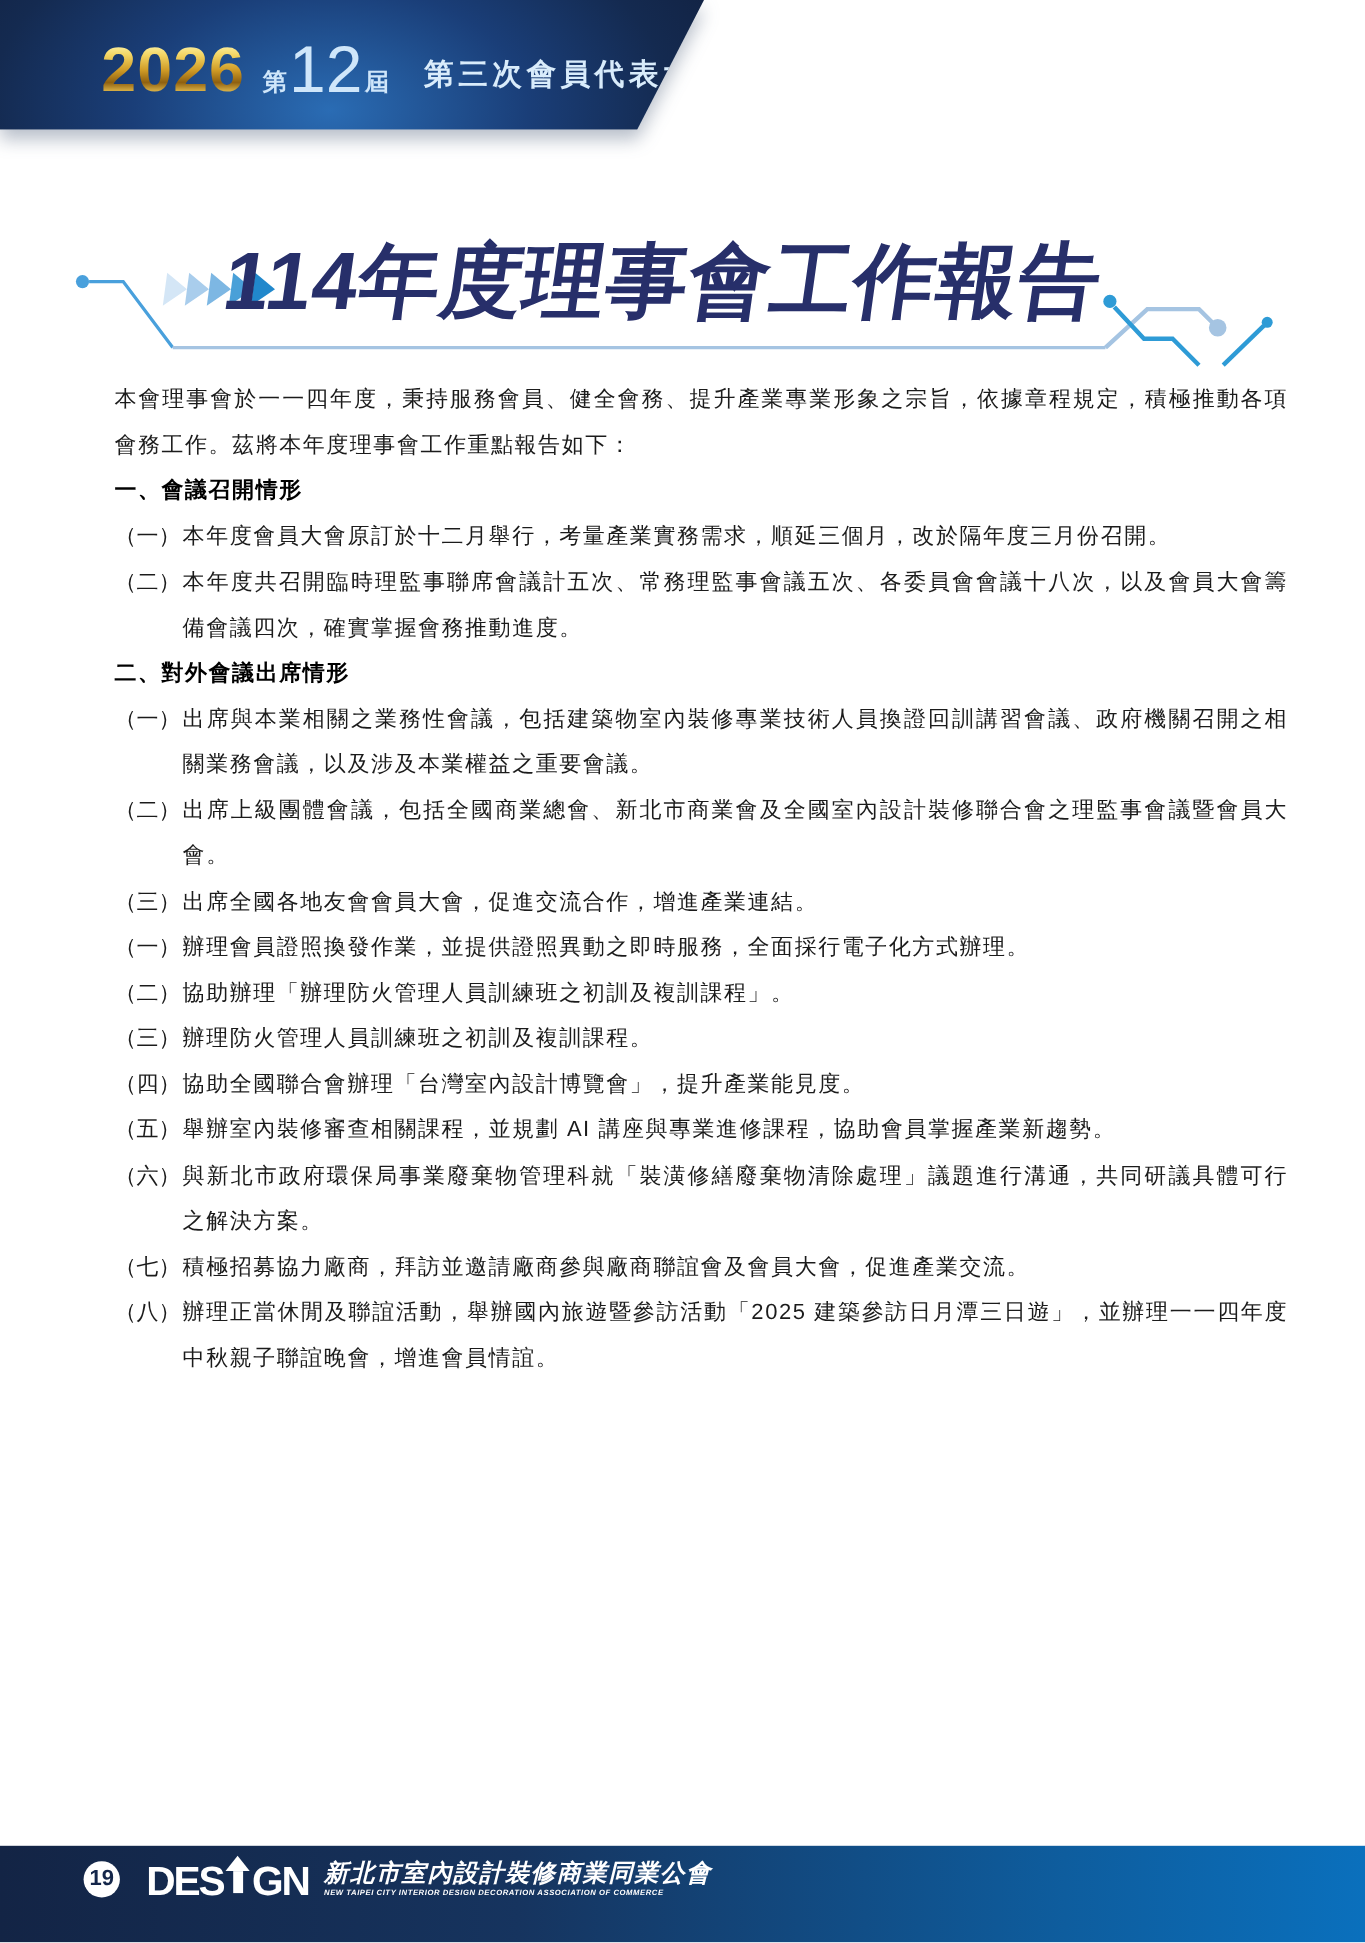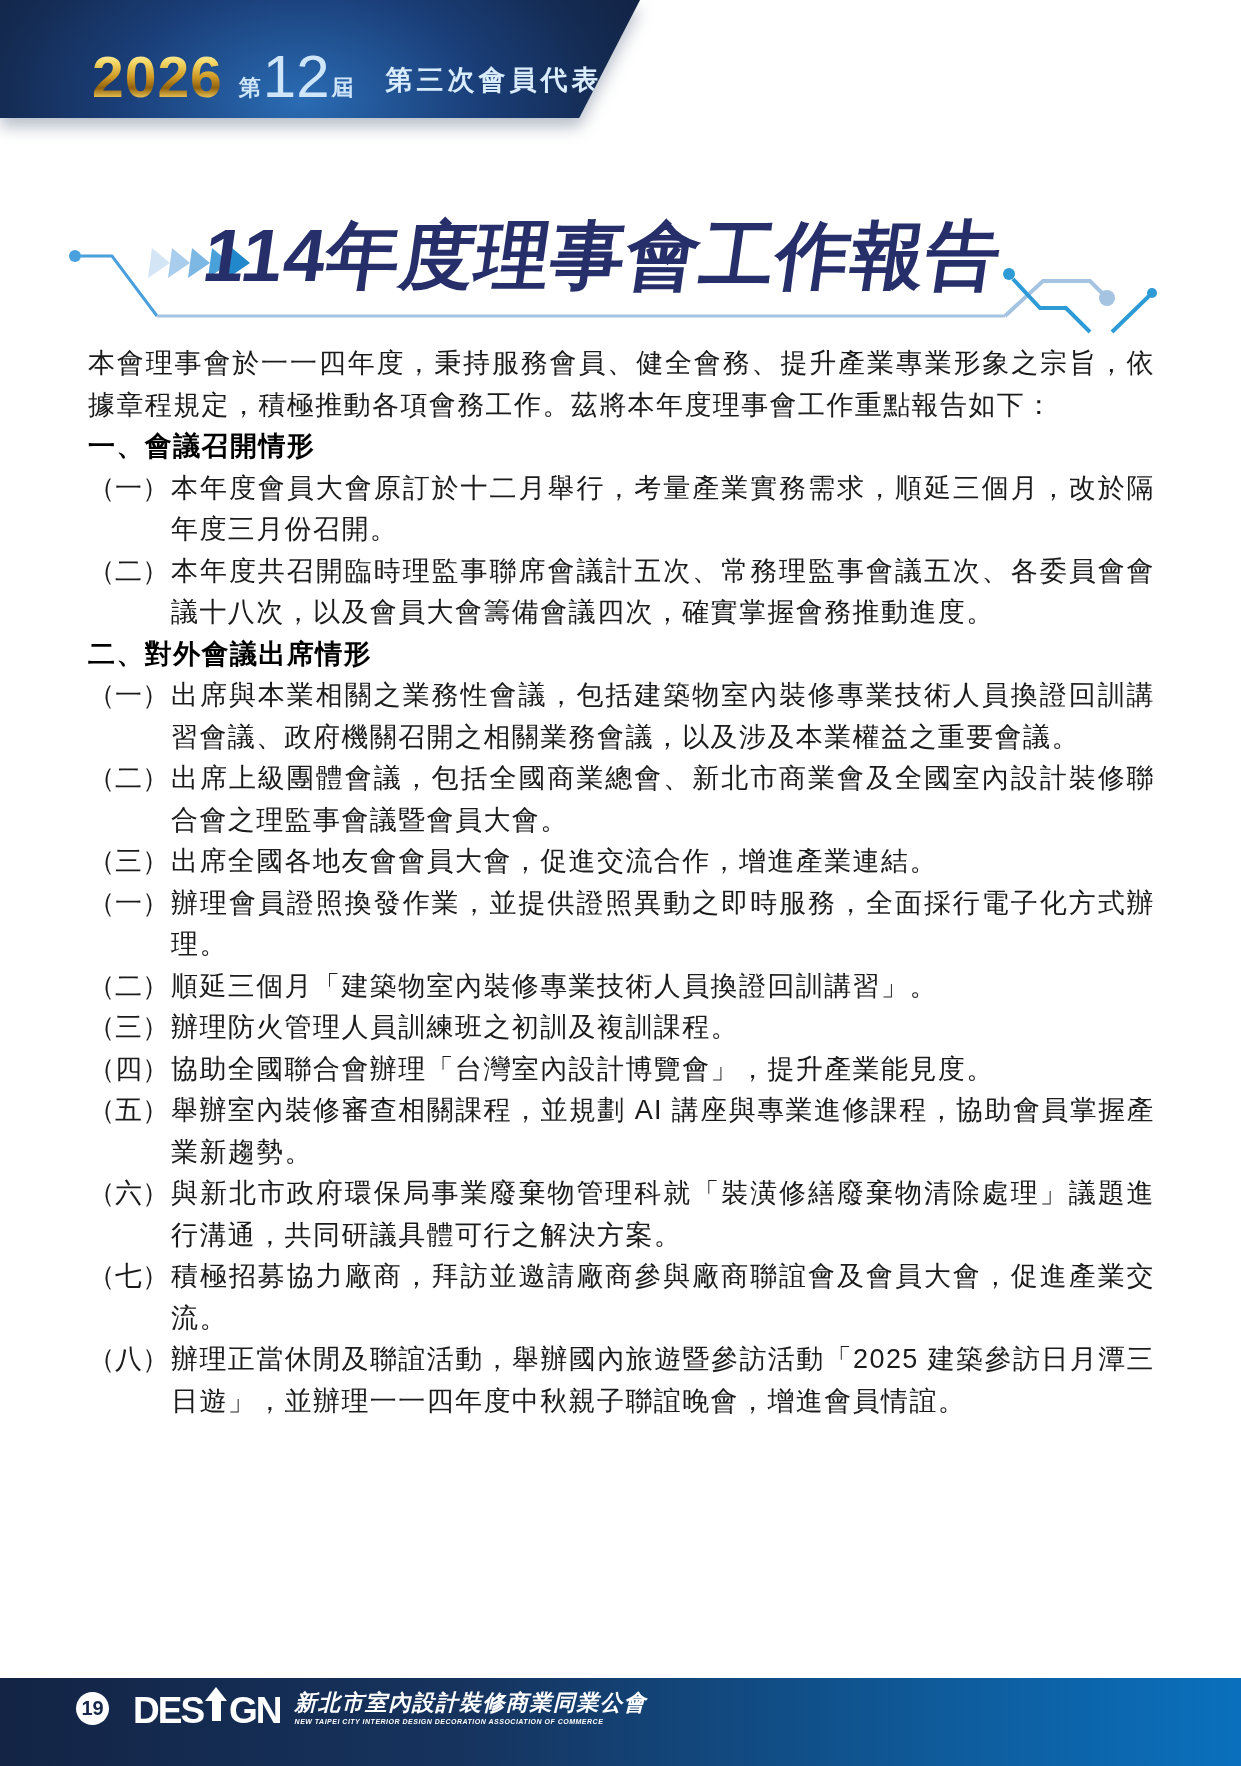--- a/index.html
+++ b/index.html
@@ -11,21 +11,21 @@
     font-family:"Liberation Sans", sans-serif;
   }
 
   
   .banner-wrap{position:absolute;left:0;top:0;filter:drop-shadow(0 9px 8px rgba(50,70,100,.35));}
   .banner{
     position:relative;width:640px;height:118px;
     clip-path:polygon(0 0,100% 0,90.5% 100%,0 100%);
     background:radial-gradient(ellipse 430px 270px at 300px 100px,#2a6cb4 0%,#1a3e78 42%,#142a50 72%,#111f3d 100%);
   }
-  .banner-content{position:absolute;left:92px;bottom:16px;display:flex;align-items:flex-end;}
+  .banner-content{position:absolute;left:92px;bottom:29px;display:flex;align-items:flex-end;}
   .year{
     font-size:57px;line-height:.88;font-weight:900;letter-spacing:1px;
     background:linear-gradient(180deg,#fdf4b0 0%,#f3d563 22%,#cf9a25 50%,#8f6010 72%,#ecc654 92%,#f7e68a 100%);
     -webkit-background-clip:text;background-clip:text;color:transparent;
   }
   .session{display:flex;align-items:flex-end;color:#cfe6fa;margin-left:16px;line-height:1;}
   .session .small{font-size:22px;font-weight:700;padding-bottom:3px;}
   .session .big{font-size:60px;font-weight:400;line-height:.85;margin:0 2px;}
   .event{margin-left:32px;font-size:27px;font-weight:700;color:#d9ecfb;letter-spacing:4px;padding-bottom:4px;white-space:nowrap;}
 
@@ -33,22 +33,22 @@
   .page-title{
     position:absolute;left:204px;top:206px;
     font-size:74px;line-height:1.35;font-weight:900;color:#272f6a;
     letter-spacing:1px;white-space:nowrap;
     transform:skewX(-8deg);
   }
   .deco-svg{position:absolute;left:0;top:238px;}
 
   
   .doc{
-    position:absolute;left:88px;top:343px;width:1067px;
-    font-size:27px;line-height:41.5px;letter-spacing:1.4px;
+    position:absolute;left:104px;top:343px;width:1067px;
+    font-size:20px;line-height:41.5px;letter-spacing:1.4px;
     color:#1b1b1b;text-align:justify;
   }
   .doc p{margin:0;}
   .sec-heading{font-weight:700;color:#000;}
   .item{display:flex;}
   .item .marker{flex:0 0 auto;margin-right:2px;letter-spacing:0;}
   .item .txt{flex:1;text-align:justify;}
 
   
   .footer{
@@ -147,21 +147,21 @@
       <span class="marker">（三）</span>
       <span class="txt">出席全國各地友會會員大會，促進交流合作，增進產業連結。</span>
     </div>
 
     <div class="item">
       <span class="marker">（一）</span>
       <span class="txt">辦理會員證照換發作業，並提供證照異動之即時服務，全面採行電子化方式辦理。</span>
     </div>
     <div class="item">
       <span class="marker">（二）</span>
-      <span class="txt">順延三個月「建築物室內裝修專業技術人員換證回訓講習」。</span>
+      <span class="txt">協助辦理「辦理防火管理人員訓練班之初訓及複訓課程」。</span>
     </div>
     <div class="item">
       <span class="marker">（三）</span>
       <span class="txt">辦理防火管理人員訓練班之初訓及複訓課程。</span>
     </div>
     <div class="item">
       <span class="marker">（四）</span>
       <span class="txt">協助全國聯合會辦理「台灣室內設計博覽會」，提升產業能見度。</span>
     </div>
     <div class="item">

